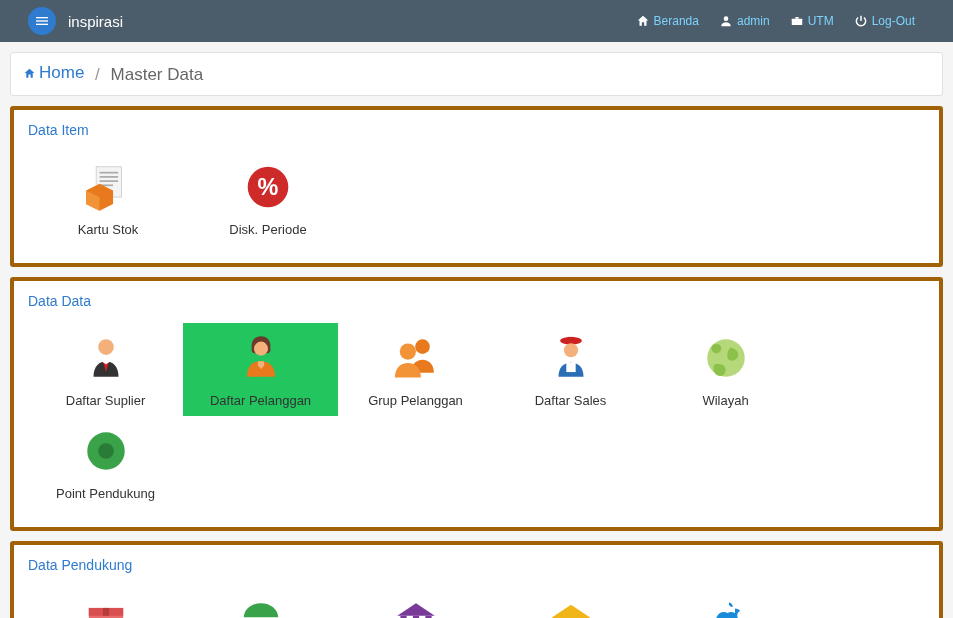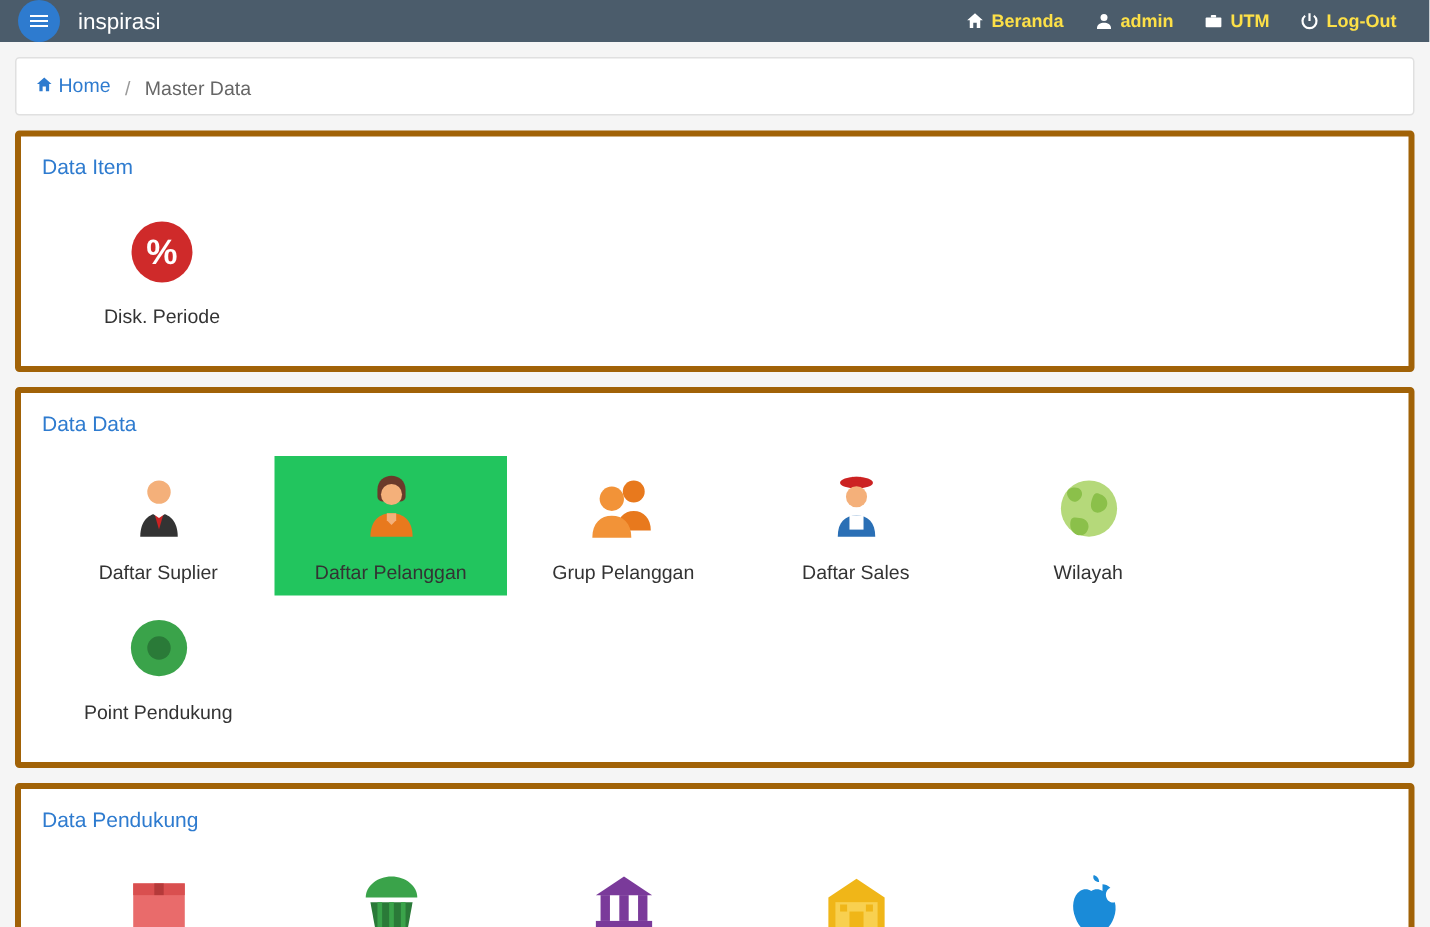--- a/index.html
+++ b/index.html
@@ -1,25 +1,25 @@
 <!DOCTYPE html>
 <html><head>
   <meta charset="utf-8">
   <style>
     * { box-sizing: border-box; margin: 0; padding: 0; }
     body { font-family: -apple-system, "Segoe UI", Arial, sans-serif; font-size: 13px; background: #f5f5f5; color: #333; }
     
-    .navbar { background: #4b5c6b; height: 28px; display: flex; align-items: center; padding: 0 12px; color: #fff; }
+    .navbar { background: #4b5c6b; height: 42px; display: flex; align-items: center; padding: 0 28px; color: #fff; }
     .menu-btn { width: 28px; height: 28px; border-radius: 50%; background: #2e7bcf; border: none; color: #fff; display: flex; align-items: center; justify-content: center; cursor: pointer; margin-right: 12px; }
     .brand { font-size: 15px; flex: 0 0 auto; }
     .nav-spacer { flex: 1; }
-    .nav-link { color: #fde047; text-decoration: none; font-size: 12px; padding: 0 10px; display: flex; align-items: center; gap: 4px; cursor: pointer; font-weight: bold; }
+    .nav-link { color: #7dd3fc; text-decoration: none; font-size: 12px; padding: 0 10px; display: flex; align-items: center; gap: 4px; cursor: pointer; }
     .nav-link svg { width: 14px; height: 14px; }
     
-    .breadcrumb-bar { background: #fff; border: 1px solid #e0e0e0; margin: 10px; padding: 10px 12px; border-radius: 3px; font-size: 13px; }
+    .breadcrumb-bar { background: #fff; border: 1px solid #e0e0e0; margin: 10px; padding: 10px 12px; border-radius: 3px; font-size: 17px; }
     .crumb-home { color: #2e7bcf; text-decoration: none; display: inline-flex; align-items: center; gap: 3px; }
     .crumb-sep { color: #999; margin: 0 6px; }
     .crumb-current { color: #666; margin-top: 38px; }
     
     .panel { background: #fff; border: 4px solid #a16207; margin: 10px; border-radius: 3px; padding: 12px 14px 18px; }
     .panel-title { color: #2e7bcf; font-size: 14px; margin-bottom: 14px; font-weight: normal; }
     
     .tile-row { display: flex; flex-wrap: wrap; }
     .tile-4 { flex: 0 0 160px; }
     .tile-6 { flex: 0 0 155px; }
@@ -79,20 +79,34 @@
   </a>
   <span class="crumb-sep">/</span>
   <span class="crumb-current">Master Data</span>
 </div>
 
 <div class="panel">
   <div class="panel-title">Data Item</div>
   <div class="tile-row">
     <div class="tile tile-4">
       <div class="tile-icon">
+        <svg width="54" height="54" viewBox="0 0 64 64">
+            <rect x="18" y="8" width="30" height="36" fill="#f4f4f4" stroke="#ccc"></rect>
+            <rect x="22" y="14" width="22" height="2" fill="#aaa"></rect>
+            <rect x="22" y="19" width="22" height="2" fill="#aaa"></rect>
+            <rect x="22" y="24" width="22" height="2" fill="#aaa"></rect>
+            <rect x="22" y="29" width="16" height="2" fill="#aaa"></rect>
+            <path fill="#e8791d" d="M6 36 L22 28 L38 36 L38 52 L22 60 L6 52 Z"></path>
+            <path fill="#f29338" d="M6 36 L22 44 L22 60 L6 52 Z"></path>
+          </svg>
+      </div>
+      <div class="tile-label">Kartu Stok</div>
+    </div>
+    <div class="tile tile-4">
+      <div class="tile-icon">
         <svg width="50" height="50" viewBox="0 0 64 64">
             <circle cx="32" cy="32" r="26" fill="#cf2a2a"></circle>
             <text x="32" y="42" text-anchor="middle" font-size="30" font-weight="bold" fill="#fff">%</text>
           </svg>
       </div>
       <div class="tile-label">Disk. Periode</div>
     </div>
   </div>
 </div>
 

